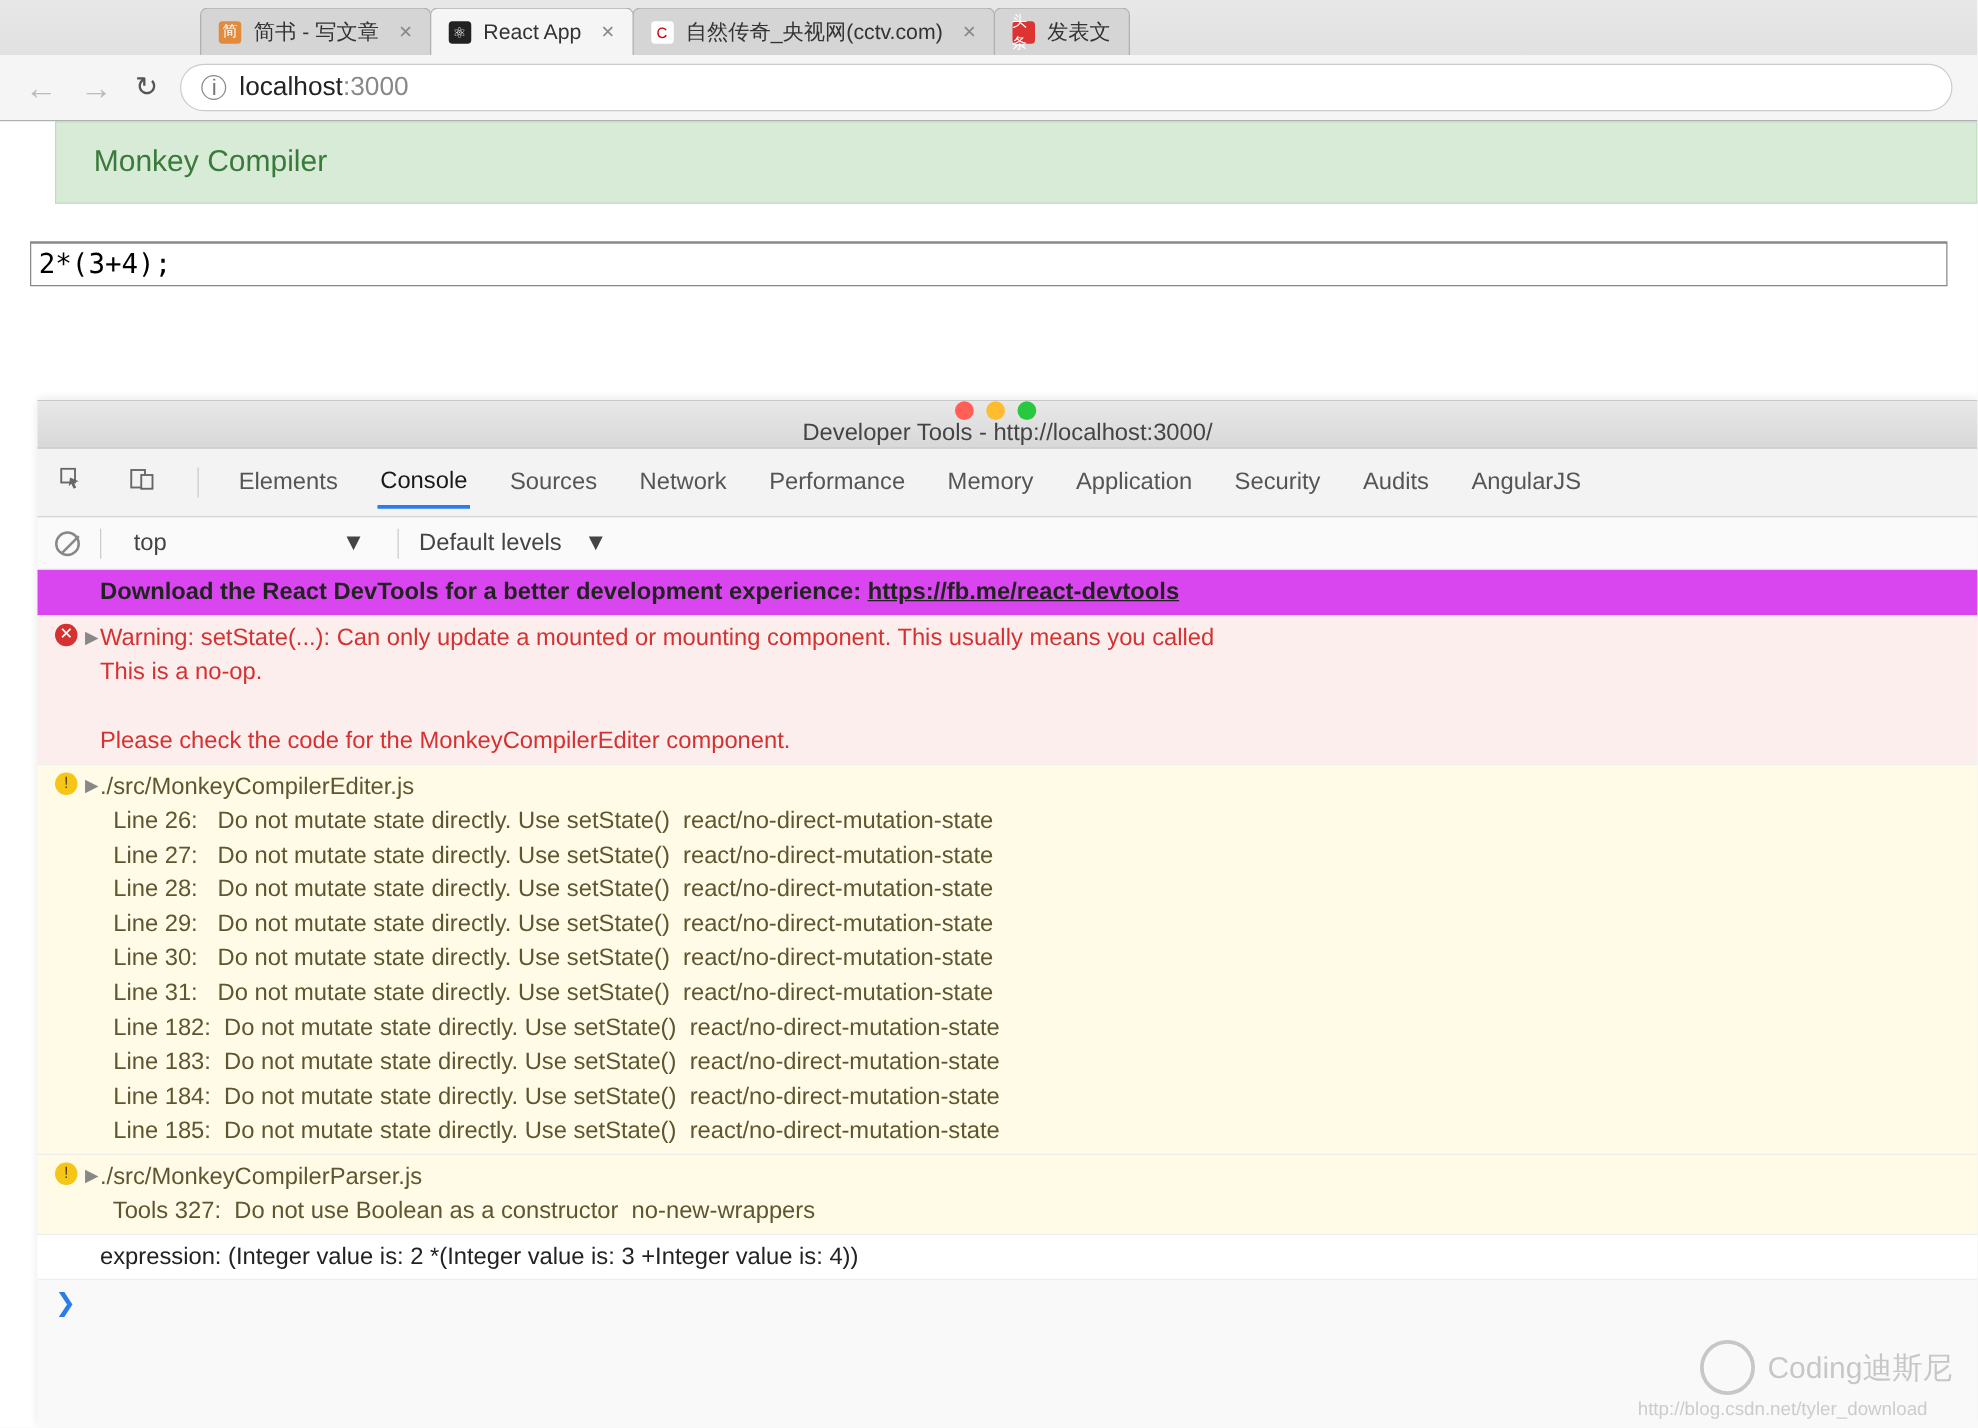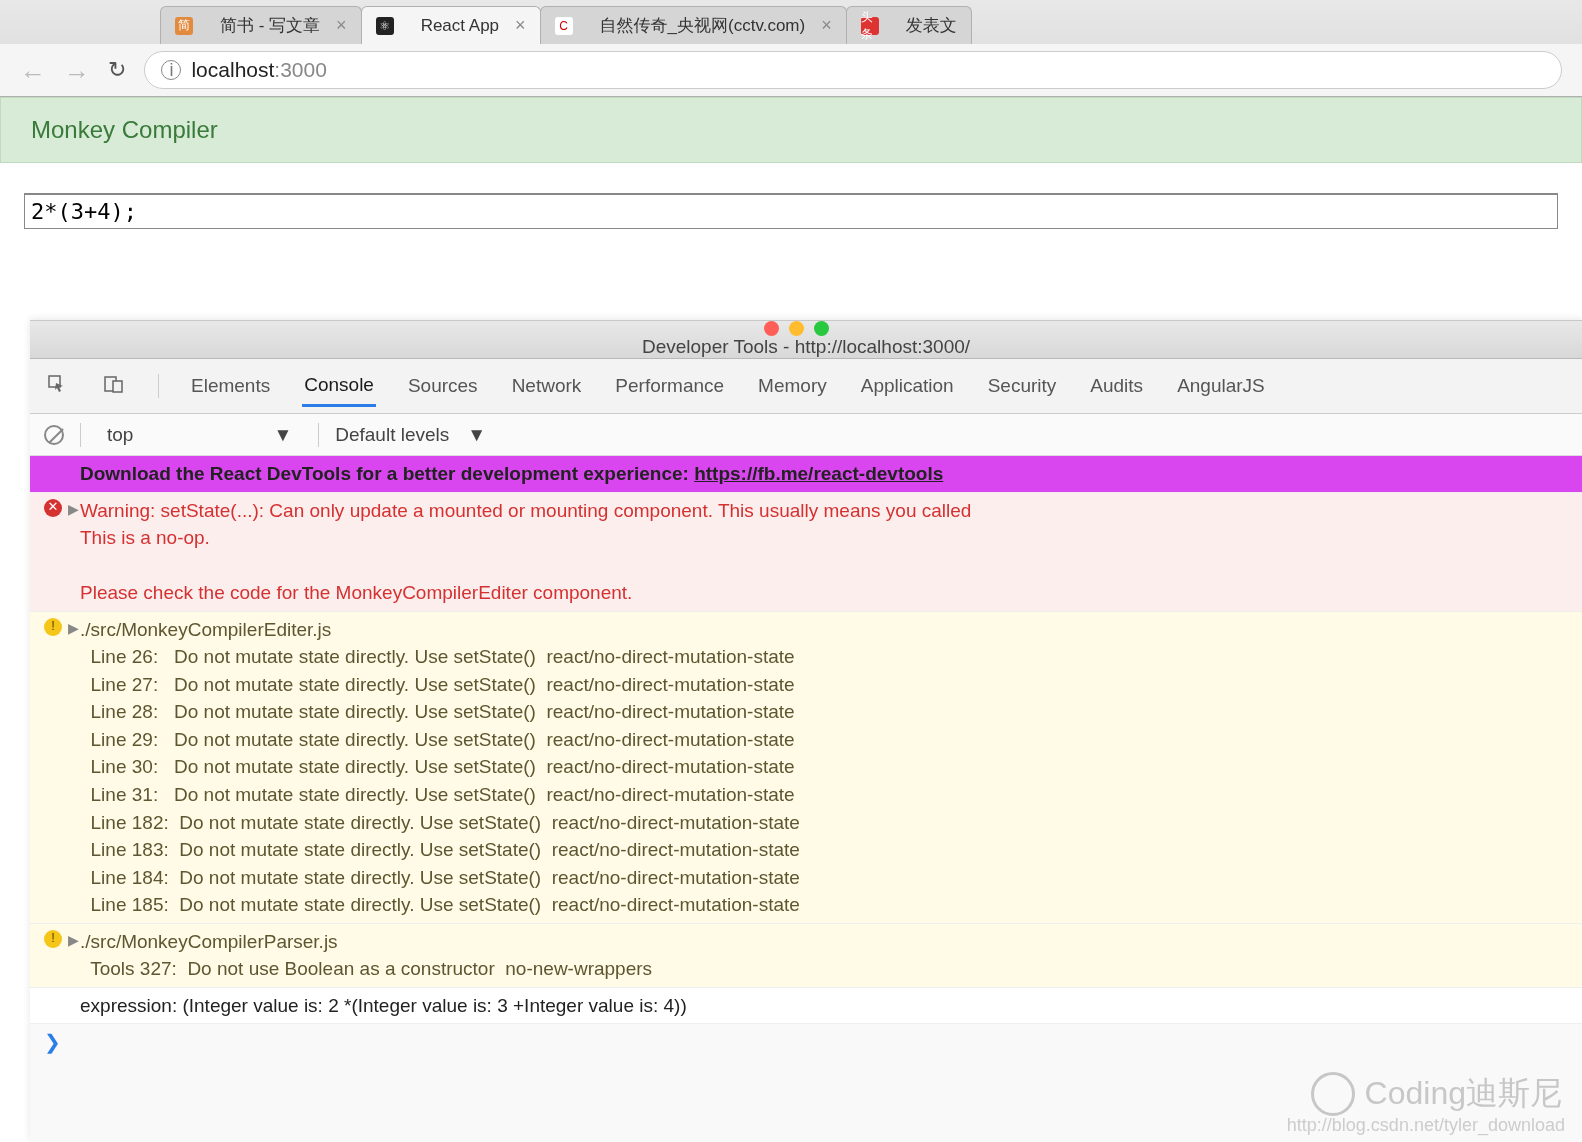--- a/index.html
+++ b/index.html
@@ -4,32 +4,32 @@
 <style>
 * { margin:0; padding:0; box-sizing:border-box; font-family:-apple-system,BlinkMacSystemFont,"Segoe UI",Helvetica,Arial,sans-serif; }
 body { background:#fff; width:1582px; height:1142px; overflow:hidden; position:relative; }
 
 
 .browser-chrome { background:linear-gradient(#e8e8e8,#d8d8d8); border-bottom:1px solid #b0b0b0; }
 .tabs-row { display:flex; align-items:flex-end; height:44px; padding-left:160px; }
 .tab { display:flex; align-items:center; height:38px; padding:0 14px; font-size:17px; color:#333; border:1px solid #b0b0b0; border-bottom:none; border-radius:6px 6px 0 0; margin-right:-1px; background:#d5d5d5; min-width:0; cursor:pointer; }
 .tab.active { background:#f5f5f5; }
 .tab-favicon { width:18px; height:18px; margin-right:10px; display:inline-flex; align-items:center; justify-content:center; font-size:12px; border-radius:3px; flex-shrink:0; }
-.tab-title { white-space:nowrap; overflow:hidden; text-overflow:ellipsis; max-width:280px;margin-left:17px; }
+.tab-title { white-space:nowrap; overflow:hidden; text-overflow:ellipsis; max-width:280px; }
 .tab-close { margin-left:16px; color:#888; font-size:18px; flex-shrink:0; }
 .nav-row { display:flex; align-items:center; height:52px; padding:0 20px; background:#f5f5f5; gap:18px; }
 .nav-arrow { color:#bbb; font-size:26px; }
 .nav-reload { color:#555; font-size:22px; }
 .address-bar { flex:1; display:flex; align-items:center; height:38px; border:1px solid #ccc; border-radius:20px; padding:0 16px; background:#fff; font-size:21px; }
 .addr-info { color:#777; margin-right:10px; font-size:18px; border:1.5px solid #888; border-radius:50%; width:20px; height:20px; display:inline-flex; align-items:center; justify-content:center; }
 .addr-host { color:#222; }
 .addr-port { color:#888; }
 
 
-.page-header { background:#d7ebd7; color:#3a7a3a; font-size:24px; padding:18px 30px; border:1px solid #c0dcc0; }
+.page-header { background:#d7ebd7; color:#3a7a3a; font-size:24px; padding:18px 30px; border:1px solid #c0dcc0;margin-left:44px; }
 .code-area { border:1px solid #888; border-top:2px solid #888; margin:30px 24px 0 24px; padding:4px 6px; font-family:Menlo,Consolas,monospace; font-size:22px; }
 
 
 .devtools { position:absolute; left:30px; right:0; top:320px; bottom:0; background:#f9f9f9; border-top:1px solid #c8c8c8; box-shadow:0 -1px 8px rgba(0,0,0,.1); }
 .dt-titlebar { display:flex; align-items:center; height:38px; padding:0 14px; background:linear-gradient(#e8e8e8,#d8d8d8); border-bottom:1px solid #b8b8b8;flex-direction:column; }
 .traffic { display:flex; gap:10px; margin-right:20px; }
 .tl { width:15px; height:15px; border-radius:50%; }
 .tl.red{background:#ff5f57}.tl.yellow{background:#febc2e}.tl.green{background:#28c840}
 .dt-title { flex:1; text-align:center; color:#444; font-size:19px; }
 
@@ -54,23 +54,23 @@
 .c-info a { color:#222; text-decoration:underline; }
 .c-error { background:#fdeeee; color:#d53131; }
 .c-error .marker { background:#d53131; }
 .c-warn { background:#fffbe6; color:#5d5631; }
 .c-warn .marker { background:#f5c518; color:#5a4500; }
 .c-log { background:#fff; color:#222; }
 .c-prompt { color:#2b7de9; padding:6px 14px; font-size:20px; }
 .pre { white-space:pre; }
 
 
-.wm { position:absolute; right:20px; bottom:26px; color:#bbb; font-size:32px; display:flex; align-items:center; gap:10px; opacity:.8; }
+.wm { position:absolute; right:20px; bottom:26px; color:#bbb; font-size:24px; display:flex; align-items:center; gap:10px; opacity:.8; }
 .wm-logo { width:44px; height:44px; border:3px solid #bbb; border-radius:50%; position:relative; }
-.wm-sub { position:absolute; right:17px; bottom:6px; color:#ccc; font-size:18px; }
+.wm-sub { position:absolute; right:40px; bottom:6px; color:#ccc; font-size:15px; }
 </style>
 </head>
 <body>
 
 <div class="browser-chrome">
   <div class="tabs-row" id="tabs-row">
       <div class="tab">
         <span class="tab-favicon" style="background: rgb(226, 138, 61); color: rgb(255, 255, 255);">简</span>
         <span class="tab-title">简书 - 写文章</span>
         <span class="tab-close">×</span>

